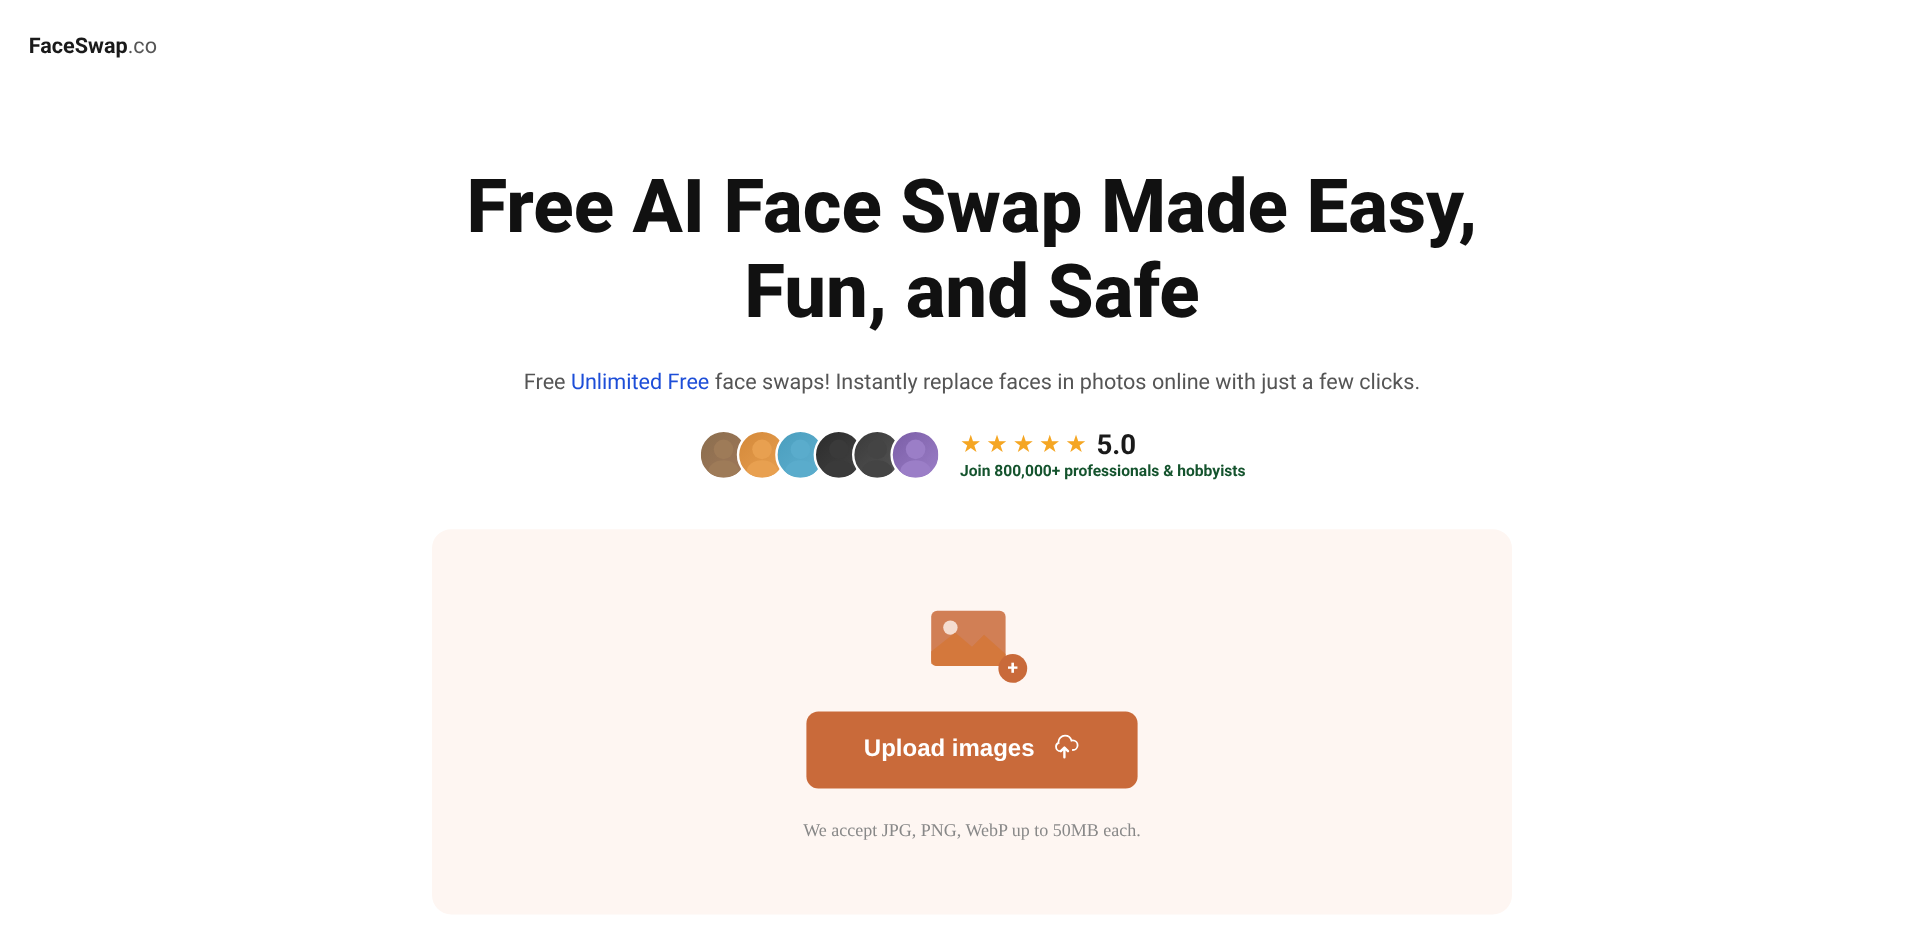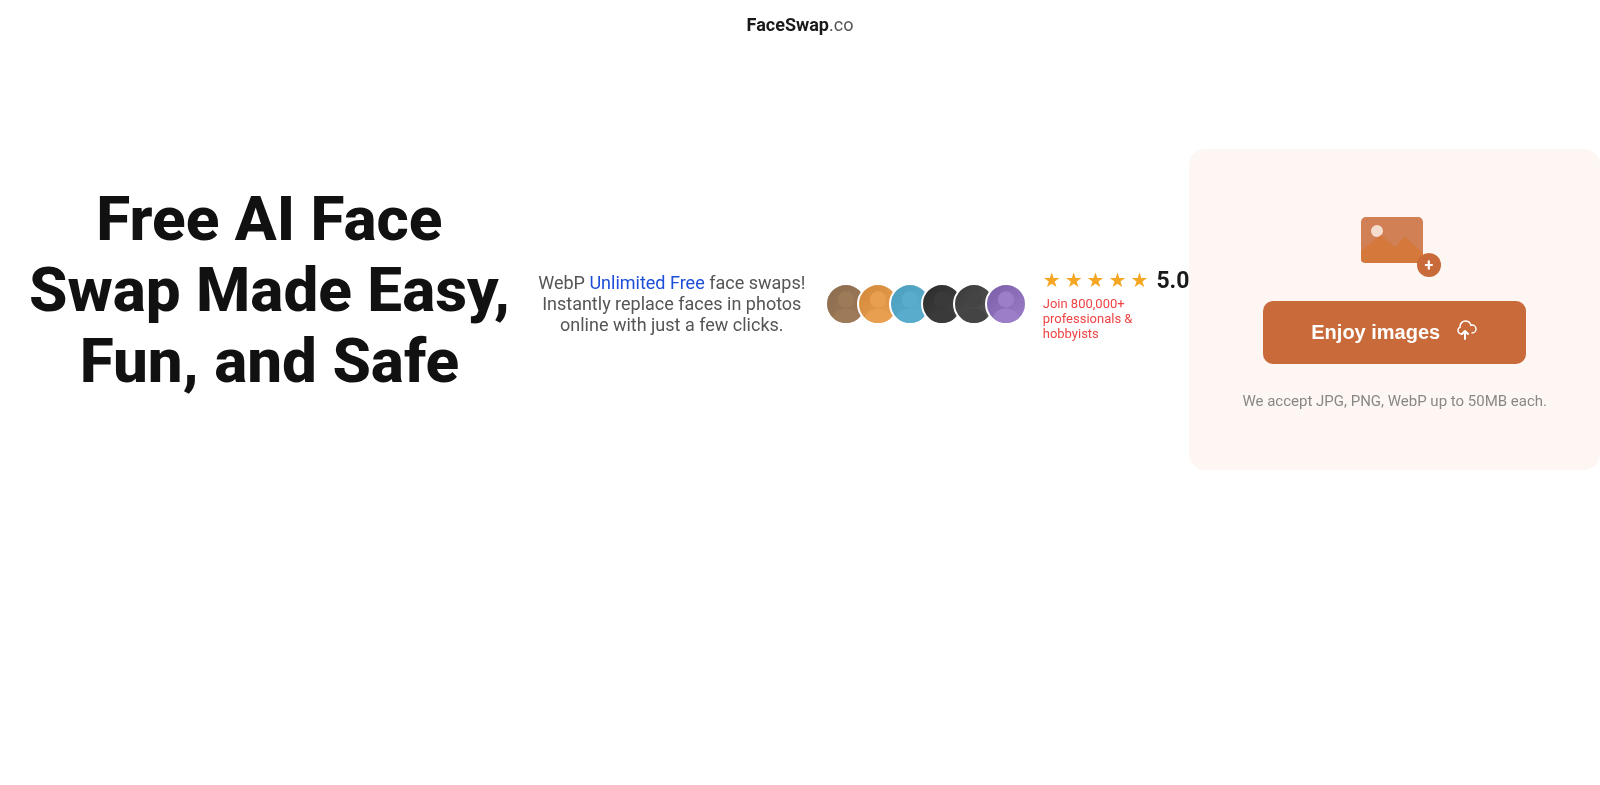--- a/index.html
+++ b/index.html
@@ -11,41 +11,40 @@
     body {
       font-family: -apple-system, BlinkMacSystemFont, 'Segoe UI', Roboto, sans-serif;
       background-color: #ffffff;
       color: #1a1a1a;
       width: 1600px;
       min-height: 785px;
     }
 
     
     .header {
-      padding: 14px 24px;
-      display: flex;
-      align-items: center;
-      justify-content: center;
+      padding: 28px 24px;
+      display: flex;
+      align-items: center;
     }
 
     .logo {
       font-size: 18px;
       font-weight: 700;
       color: #1a1a1a;
     }
 
     .logo-suffix {
       font-weight: 400;
       color: #555;
     }
 
     
     .main {
       display: flex;
-      flex-direction: row;
+      flex-direction: column;
       align-items: center;
       padding-top: 60px;
       margin-left: 20px;
     }
 
     .hero-title {
       font-size: 62px;
       font-weight: 800;
       text-align: center;
       line-height: 1.15;
@@ -120,21 +119,22 @@
 
     .rating-number {
       font-weight: 700;
       font-size: 23px;
       color: #1a1a1a;
       margin-left: 4px;
     }
 
     .rating-sub {
       font-size: 13px;
-      color: #ef4444;
+      color: #14532d;
+      font-weight: bold;
     }
 
     
     .upload-area {
       margin-top: 40px;
       width: 900px;
       background-color: #fef6f2;
       border-radius: 16px;
       padding: 60px 40px;
       display: flex;
@@ -181,20 +181,21 @@
       display: flex;
       align-items: center;
       gap: 12px;
       transition: background-color 0.2s;
     }
 
     .upload-hint {
       font-size: 15px;
       color: #888;
       text-align: center;
+      font-family: Liberation Serif, serif;
     }
 
     
     .cloud-icon {
       font-size: 20px;
     }
   </style>
 </head>
 <body>
 
@@ -202,21 +203,21 @@
   <div class="logo">
     <span>FaceSwap</span><span class="logo-suffix">.co</span>
   </div>
 </header>
 
 <main class="main">
 
   <h1 class="hero-title">Free AI Face Swap Made Easy, Fun, and Safe</h1>
 
   <p class="hero-subtitle">
-    <span>WebP </span><span class="highlight">Unlimited Free</span><span> face swaps! Instantly replace faces in photos online with just a few clicks.</span>
+    <span>Free </span><span class="highlight">Unlimited Free</span><span> face swaps! Instantly replace faces in photos online with just a few clicks.</span>
   </p>
 
   <div class="social-proof">
     <div class="avatars">
       <div class="avatar avatar-1">
         <svg width="42" height="42" viewBox="0 0 42 42">
           <circle cx="21" cy="16" r="9" fill="#9E7B58"></circle>
           <ellipse cx="21" cy="36" rx="14" ry="10" fill="#9E7B58"></ellipse>
         </svg>
       </div>
@@ -272,21 +273,21 @@
         <rect x="2" y="8" width="62" height="46" rx="5" fill="#c96a3a" opacity="0.85"></rect>
         <circle cx="18" cy="22" r="6" fill="#f5ddd0"></circle>
         <path d="M2 42 L22 26 L36 38 L46 28 L64 44 L64 52 Q64 54 62 54 L6 54 Q4 54 2 52 Z" fill="#d4783a" opacity="0.9"></path>
       </svg>
       <div class="plus-badge">
         <span>+</span>
       </div>
     </div>
 
     <button class="upload-button">
-      <span>Enjoy images</span>
+      <span>Upload images</span>
       <span class="cloud-icon">
         <svg width="26" height="22" viewBox="0 0 26 22" fill="none">
           <path d="M20 14 C22.2 14 24 12.2 24 10 C24 7.8 22.2 6 20 6 C19.6 6 19.2 6.1 18.9 6.2 C18.3 3.8 16.1 2 13.5 2 C10.5 2 8 4.5 8 7.5 C8 7.7 8 7.9 8.1 8.1 C6.9 8.6 6 9.8 6 11.2 C6 13.3 7.7 15 9.8 15" stroke="white" stroke-width="1.5" fill="none" stroke-linecap="round"></path>
           <path d="M13 12 L13 20 M10 15 L13 12 L16 15" stroke="white" stroke-width="2" stroke-linecap="round" stroke-linejoin="round"></path>
         </svg>
       </span>
     </button>
 
     <p class="upload-hint">We accept JPG, PNG, WebP up to 50MB each.</p>
 

